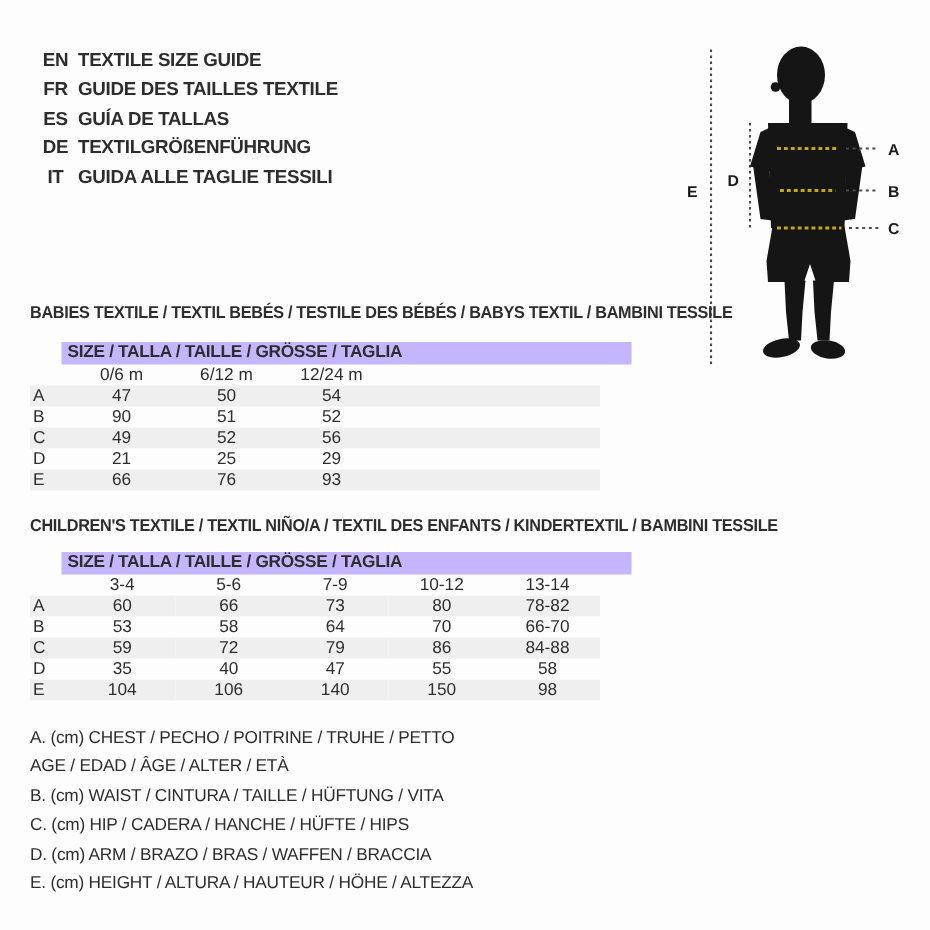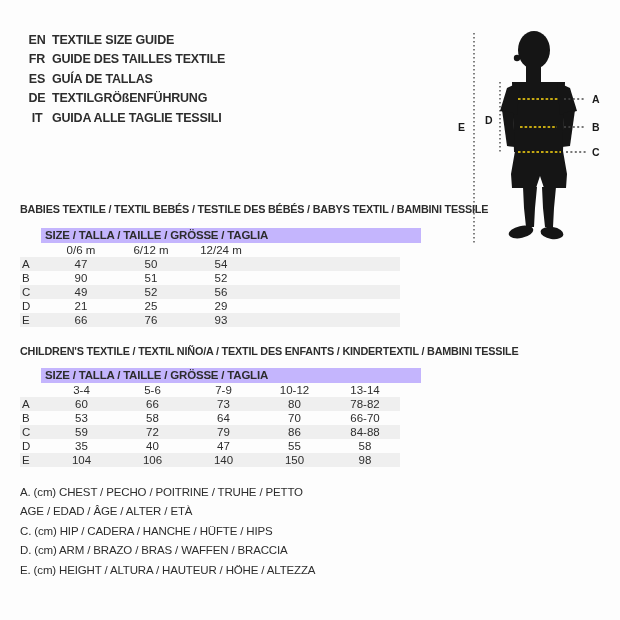--- a/index.html
+++ b/index.html
@@ -221,18 +221,19 @@
           <td class="val">140</td>
           <td class="val">150</td>
           <td class="val">98</td>
         </tr>
       </tbody>
   </table>
 
   <div class="legend">
     <div class="legendline">A. (cm) CHEST / PECHO / POITRINE / TRUHE / PETTO</div>
     <div class="legendline">AGE / EDAD / ÂGE / ALTER / ETÀ</div>
+    <div class="legendline">B. (cm) WAIST / CINTURA / TAILLE / HÜFTUNG / VITA</div>
     <div class="legendline">C. (cm) HIP / CADERA / HANCHE / HÜFTE / HIPS</div>
     <div class="legendline">D. (cm) ARM / BRAZO / BRAS / WAFFEN / BRACCIA</div>
     <div class="legendline">E. (cm) HEIGHT / ALTURA / HAUTEUR / HÖHE / ALTEZZA</div>
   </div>
 
 </div>
 
 </body></html>

